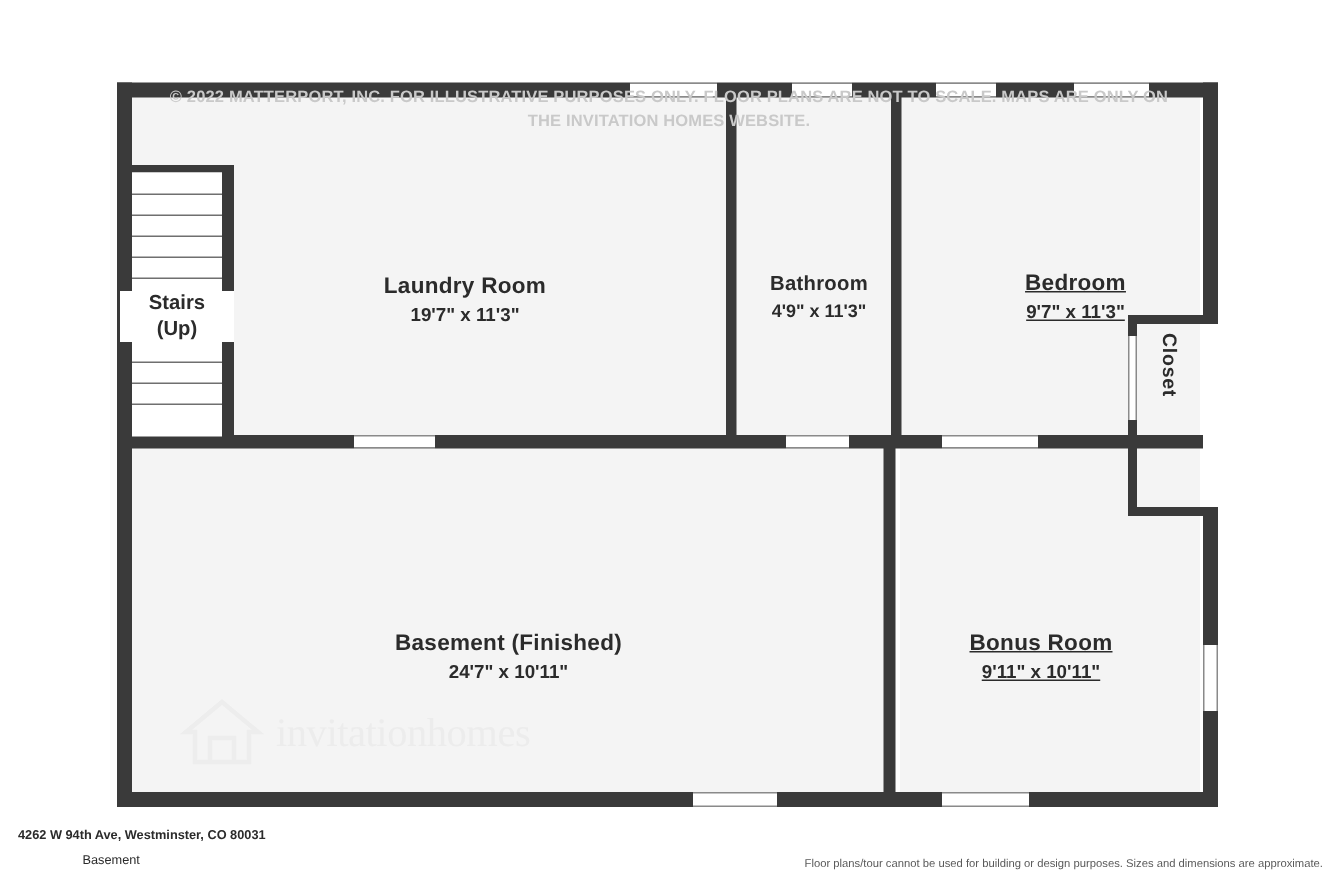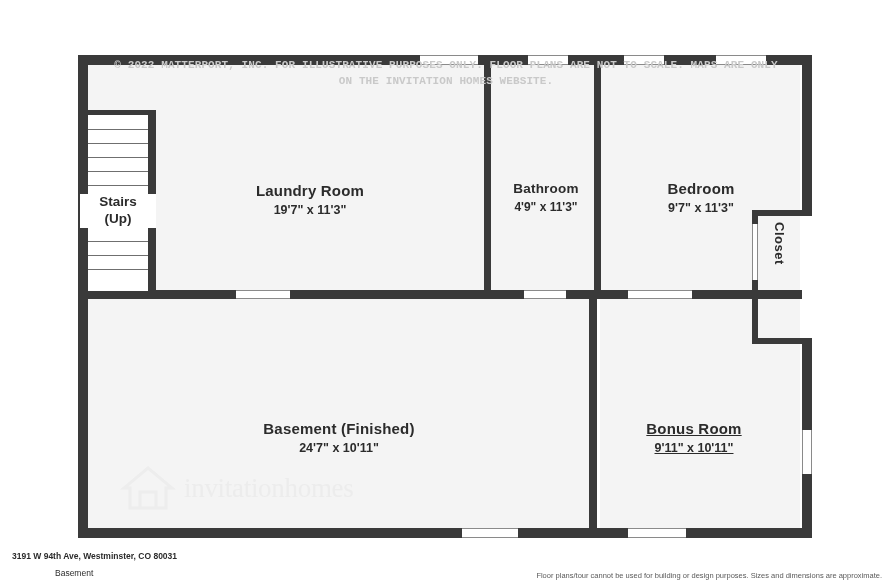--- a/index.html
+++ b/index.html
@@ -116,21 +116,20 @@
     top: 58px;
     width: 680px;
     text-align: center;
     font-size: 11px;
     font-weight: bold;
     color: #c9c9c9;
     line-height: 1.45;
     letter-spacing: .1px;
     z-index: 6;
     pointer-events: none;
-    font-family: Liberation Mono, monospace;
   }
   .watermark {
     position: absolute;
     left: 120px;
     top: 462px;
     display: flex;
     align-items: center;
     gap: 8px;
     z-index: 6;
     pointer-events: none;
@@ -250,21 +249,21 @@
   <div class="label" style="left:188px; top:154px; width:244px;">
     <span class="name">Laundry Room</span>
     <span class="dims">19'7" x 11'3"</span>
   </div>
 
   <div class="label small" style="left:456px; top:153px; width:180px;">
     <span class="name">Bathroom</span>
     <span class="dims">4'9" x 11'3"</span>
   </div>
 
-  <div class="label" style="left:612px; top:152px; width:178px;">
+  <div class="label" style="left:628px; top:152px; width:178px;text-decoration:underline;">
     <span class="name">Bedroom</span>
     <span class="dims">9'7" x 11'3"</span>
   </div>
 
   <div class="label" style="left:208px; top:392px; width:262px;">
     <span class="name">Basement (Finished)</span>
     <span class="dims">24'7" x 10'11"</span>
   </div>
 
   <div class="label" style="left:602px; top:392px; width:184px;text-decoration:underline;">
@@ -279,15 +278,15 @@
   <div class="watermark">
     <svg class="wm-logo" viewBox="0 0 56 52">
       <path d="M28 6 L52 26 L46 26 L46 46 L10 46 L10 26 L4 26 Z" fill="none" stroke="#ececec" stroke-width="3"></path>
       <path d="M20 46 L20 30 L36 30 L36 46" fill="none" stroke="#ececec" stroke-width="3"></path>
     </svg>
     <span class="wm-text">invitationhomes</span>
   </div>
 
 </div>
 
-<div class="footer-addr">3191 W 94th Ave, Westminster, CO 80031</div>
+<div class="footer-addr">4262 W 94th Ave, Westminster, CO 80031</div>
 <div class="footer-level">Basement</div>
 <div class="footer-note">Floor plans/tour cannot be used for building or design purposes. Sizes and dimensions are approximate.</div>
 
 </body></html>

